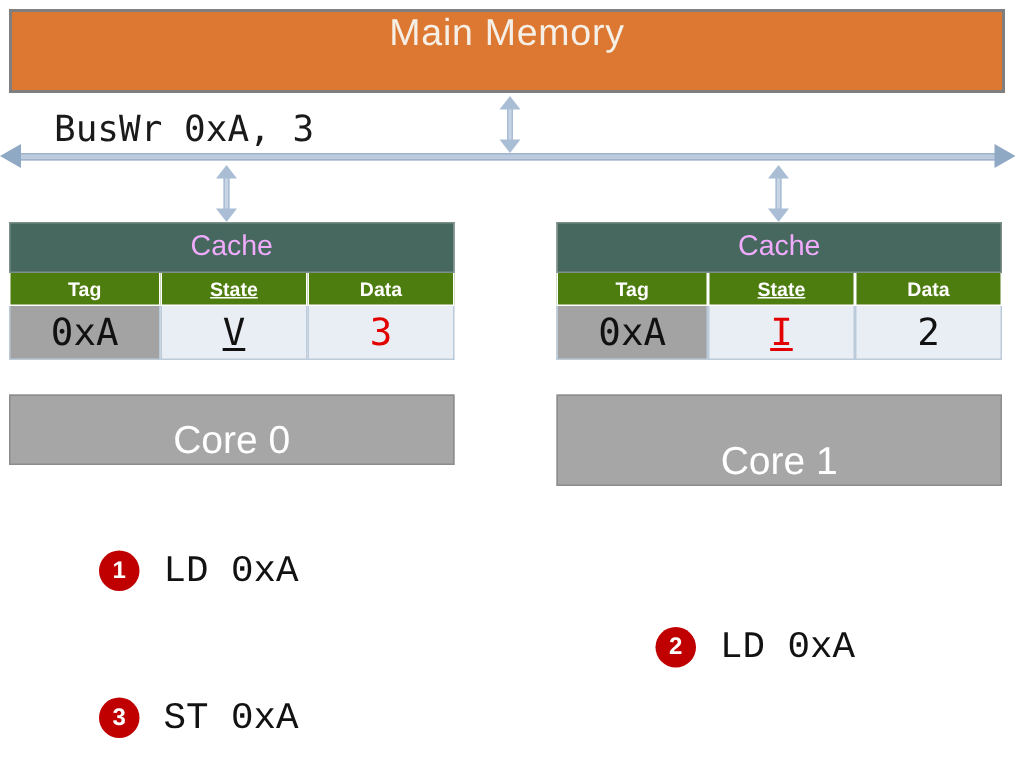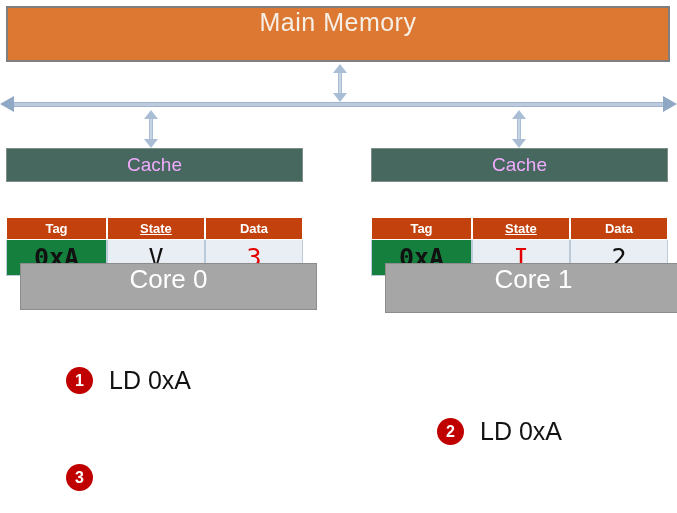--- a/index.html
+++ b/index.html
@@ -122,64 +122,62 @@
     display: block;
     border-collapse: collapse;
     width: 100%;
     box-sizing: border-box;
   }
   .cache-row {
     display: flex;
     width: 100%;
   }
   .hdr-cell {
-    background: #c2410c;
+    background: #4d7c0f;
     border: 1px solid #FFFFFF;
     border-top: none;
     box-sizing: border-box;
     height: 22px;
     display: flex;
     align-items: center;
     justify-content: center;
     color: #FFFFFF;
     font-size: 13px;
     font-weight: bold;
-    margin-top: 36px;
   }
   .val-cell {
     background: #E9EEF4;
     border: 1px solid #BBCBDA;
     border-top: none;
     box-sizing: border-box;
     height: 36px;
     display: flex;
     align-items: center;
     justify-content: center;
     font-family: "DejaVu Sans Mono", monospace;
     font-size: 25px;
     color: #111111;
   }
-  .val-cell.first { background: #15803d; font-weight: bold; }
+  .val-cell.first { background: #a3a3a3; }
   .val-cell.red { color: #E20000; }
   .col-tag   { width: 34%; }
   .col-state { width: 33%; text-decoration: underline; }
   .col-data  { width: 33%; }
 
   
   .core-bar {
     position: absolute;
     background: #A6A6A6;
     border: 1px solid #8C8C8C;
     box-sizing: border-box;
     display: flex;
-    align-items: flex-start;
+    align-items: flex-end;
     justify-content: center;
     color: #FFFFFF;
     font-size: 26px;
-    margin-left: 14px;
   }
 
   
   .step {
     position: absolute;
     display: flex;
     align-items: center;
   }
   .step-badge {
     width: 27px;
@@ -189,41 +187,42 @@
     color: #FFFFFF;
     font-size: 16px;
     font-weight: bold;
     display: flex;
     align-items: center;
     justify-content: center;
     flex: none;
   }
   .step-text {
     margin-left: 16px;
-    font-family: Liberation Sans, sans-serif;
+    font-family: Liberation Mono, monospace;
     font-size: 25px;
     color: #121212;
     white-space: pre;
   }
 </style>
 </head>
 <body>
 
 <div id="stage">
 
   <div class="mem-bar">
     <span class="mem-label">Main Memory</span>
   </div>
 
   <div class="v-arrow" style="left:333px; top:64px; height:38px;">
     <div class="shaft"></div>
     <div class="head up"></div>
     <div class="head down"></div>
   </div>
 
+  <div class="bus-label">BusWr 0xA, 3</div>
 
   <div class="bus-line"></div>
   <div class="bus-arrow left"></div>
   <div class="bus-arrow right"></div>
 
   <div class="v-arrow" style="left:144px; top:110px; height:38px;">
     <div class="shaft"></div>
     <div class="head up"></div>
     <div class="head down"></div>
   </div>
@@ -263,31 +262,32 @@
         <div class="hdr-cell col-data">Data</div>
       </div>
       <div class="cache-row">
         <div class="val-cell first col-tag">0xA</div>
         <div class="val-cell red col-state">I</div>
         <div class="val-cell col-data">2</div>
       </div>
     </div>
   </div>
 
-  <div class="core-bar" style="left:371px; top:263px; width:297px; height:50px;">
+  <div class="core-bar" style="left:371px; top:263px; width:297px; height:61px;">
     <span>Core 1</span>
   </div>
 
   <div class="step" style="left:66px; top:366px;">
     <div class="step-badge">1</div>
     <div class="step-text">LD 0xA</div>
   </div>
 
   <div class="step" style="left:437px; top:417px;">
     <div class="step-badge">2</div>
     <div class="step-text">LD 0xA</div>
   </div>
 
   <div class="step" style="left:66px; top:464px;">
     <div class="step-badge">3</div>
+    <div class="step-text">ST 0xA</div>
   </div>
 
 </div>
 
 </body></html>

